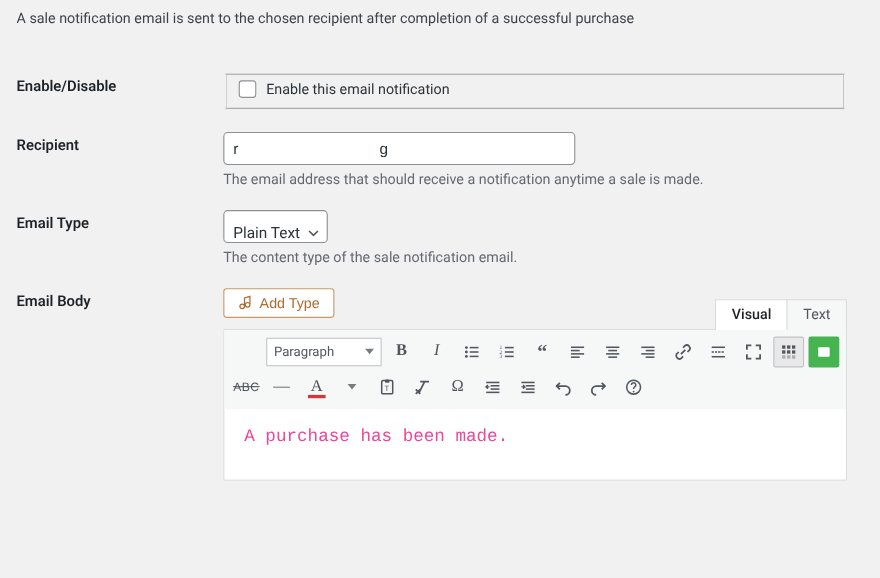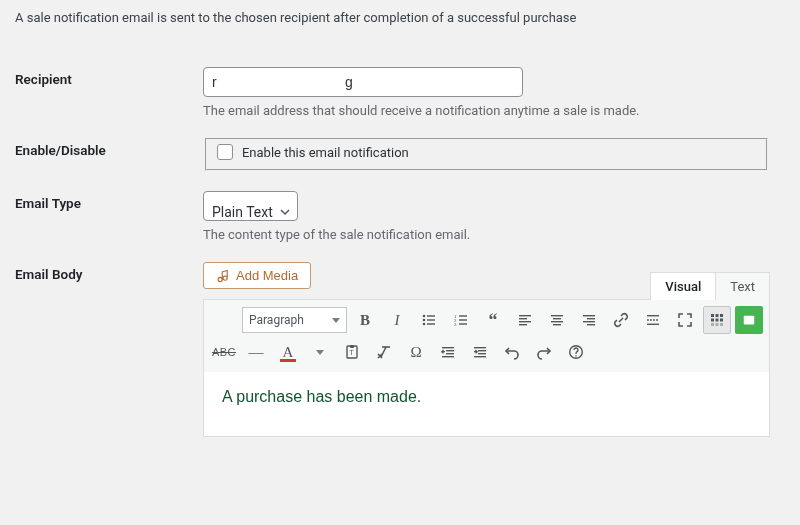--- a/index.html
+++ b/index.html
@@ -145,57 +145,57 @@
     font-size: 15px;
   }
   .tb-btn svg { pointer-events:none; }
   .tb-btn.boxed { background:#e8e8e8; border:1px solid #c3c4c7; }
   .tb-btn.green { background:#46b450; color:#fff; }
   .tb-btn.small { font-size: 11px; font-family: -apple-system, sans-serif; letter-spacing:0.5px;}
   .A-under { position:relative; }
   .A-under::after { content:""; position:absolute; left:6px; right:6px; bottom:4px; height:3px; background:#d63638; }
   .content {
     padding: 16px 18px;
-    font-family: Liberation Sans, sans-serif;
+    font-family: Liberation Mono, monospace;
     font-size: 16px;
-    color: #14532d;
+    color: #ec4899;
     min-height: 50px;
   }
   .content p { margin: 0 0 14px 0; }
   .editor-wrap { display:flex; flex-direction:column; }
   .media-tabs { display:flex; justify-content:space-between; align-items:flex-end; }
   svg { display:block; }
   .caret-down { width:0;height:0;border-left:4px solid transparent;border-right:4px solid transparent;border-top:5px solid #787c82; }
 </style>
 </head>
 <body>
 
 <div class="wrap">
   <p class="desc">A sale notification email is sent to the chosen recipient after completion of a successful purchase</p>
 
   <table class="form-table">
     <tbody>
-
-      <tr>
-        <th>Recipient</th>
-        <td>
-          <input type="text" value="r                                 g" style="">
-          <span class="help">The email address that should receive a notification anytime a sale is made.</span>
-        </td>
-      </tr>
 
       <tr>
         <th>Enable/Disable</th>
         <td>
           <fieldset>
             <label>
               <input type="checkbox" style="">
               <span>Enable this email notification</span>
             </label>
           </fieldset>
+        </td>
+      </tr>
+
+      <tr>
+        <th>Recipient</th>
+        <td>
+          <input type="text" value="r                                 g" style="">
+          <span class="help">The email address that should receive a notification anytime a sale is made.</span>
         </td>
       </tr>
 
 
       <tr>
         <th>Email Type</th>
         <td>
           <div class="select-wrap">
             <span>Plain Text</span>
             <span class="chev">
@@ -214,21 +214,21 @@
           <div class="editor-wrap">
             <div class="media-tabs">
               <button type="button" class="wp-media">
                 <span>
                   <svg width="14" height="14" viewBox="0 0 20 20" fill="none" stroke="#b26a2e" stroke-width="1.6">
                       <circle cx="6" cy="15" r="3"></circle>
                       <path d="M9 15 V4 L16 2 V12"></path>
                       <circle cx="13" cy="13" r="3"></circle>
                     </svg>
                 </span>
-                <span>Add Media</span>
+                <span>Add Type</span>
               </button>
               <div class="tabs">
                 <div class="tab active">Visual</div>
                 <div class="tab">Text</div>
               </div>
             </div>
 
             <div class="editor">
               <div class="toolbar">
 

